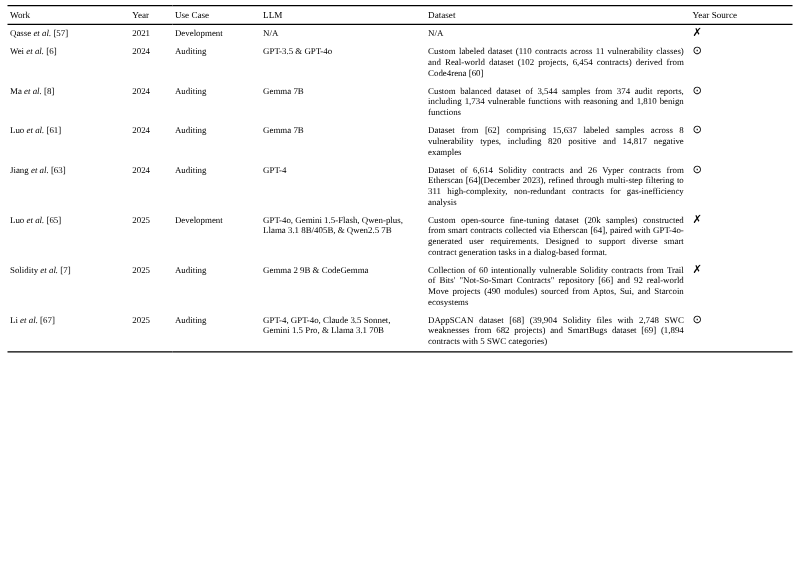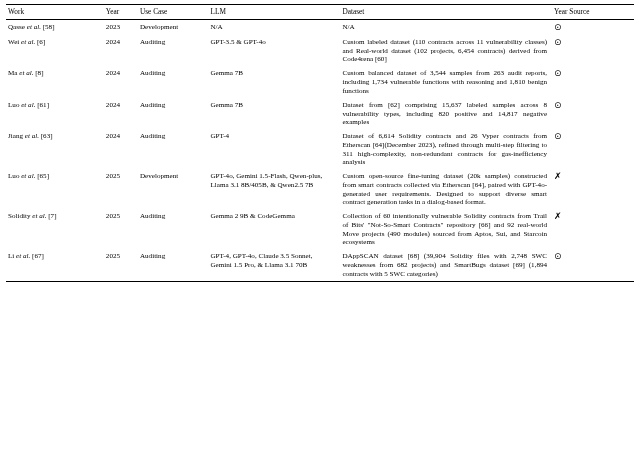--- a/index.html
+++ b/index.html
@@ -104,46 +104,46 @@
         <th>Work</th>
         <th>Year</th>
         <th>Use Case</th>
         <th>LLM</th>
         <th>Dataset</th>
         <th class="col-open">Year Source</th>
       </tr>
     </thead>
     <tbody>
         <tr>
-          <td><span>Qasse</span> <span class="etal">et al.</span> <span class="cite">[58]</span></td>
-          <td>2023</td>
+          <td><span>Qasse</span> <span class="etal">et al.</span> <span class="cite">[57]</span></td>
+          <td>2021</td>
           <td>Development</td>
           <td>N/A</td>
           <td>
             <span class="cell-text">N/A</span>
           </td>
-          <td class="col-open"><span class="os-icon os-yes">⊙</span></td>
+          <td class="col-open"><span class="os-icon os-no">✗</span></td>
         </tr>
         <tr>
           <td><span>Wei</span> <span class="etal">et al.</span> <span class="cite">[6]</span></td>
           <td>2024</td>
           <td>Auditing</td>
           <td>GPT-3.5 &amp; GPT-4o</td>
           <td>
             <span class="cell-text">Custom labeled dataset (110 contracts across 11 vulnerability classes) and Real-world dataset (102 projects, 6,454 contracts) derived from Code4rena [60]</span>
           </td>
           <td class="col-open"><span class="os-icon os-yes">⊙</span></td>
         </tr>
         <tr>
           <td><span>Ma</span> <span class="etal">et al.</span> <span class="cite">[8]</span></td>
           <td>2024</td>
           <td>Auditing</td>
           <td>Gemma 7B</td>
           <td>
-            <span class="cell-text">Custom balanced dataset of 3,544 samples from 263 audit reports, including 1,734 vulnerable functions with reasoning and 1,810 benign functions</span>
+            <span class="cell-text">Custom balanced dataset of 3,544 samples from 374 audit reports, including 1,734 vulnerable functions with reasoning and 1,810 benign functions</span>
           </td>
           <td class="col-open"><span class="os-icon os-yes">⊙</span></td>
         </tr>
         <tr>
           <td><span>Luo</span> <span class="etal">et al.</span> <span class="cite">[61]</span></td>
           <td>2024</td>
           <td>Auditing</td>
           <td>Gemma 7B</td>
           <td>
             <span class="cell-text">Dataset from [62] comprising 15,637 labeled samples across 8 vulnerability types, including 820 positive and 14,817 negative examples</span>

